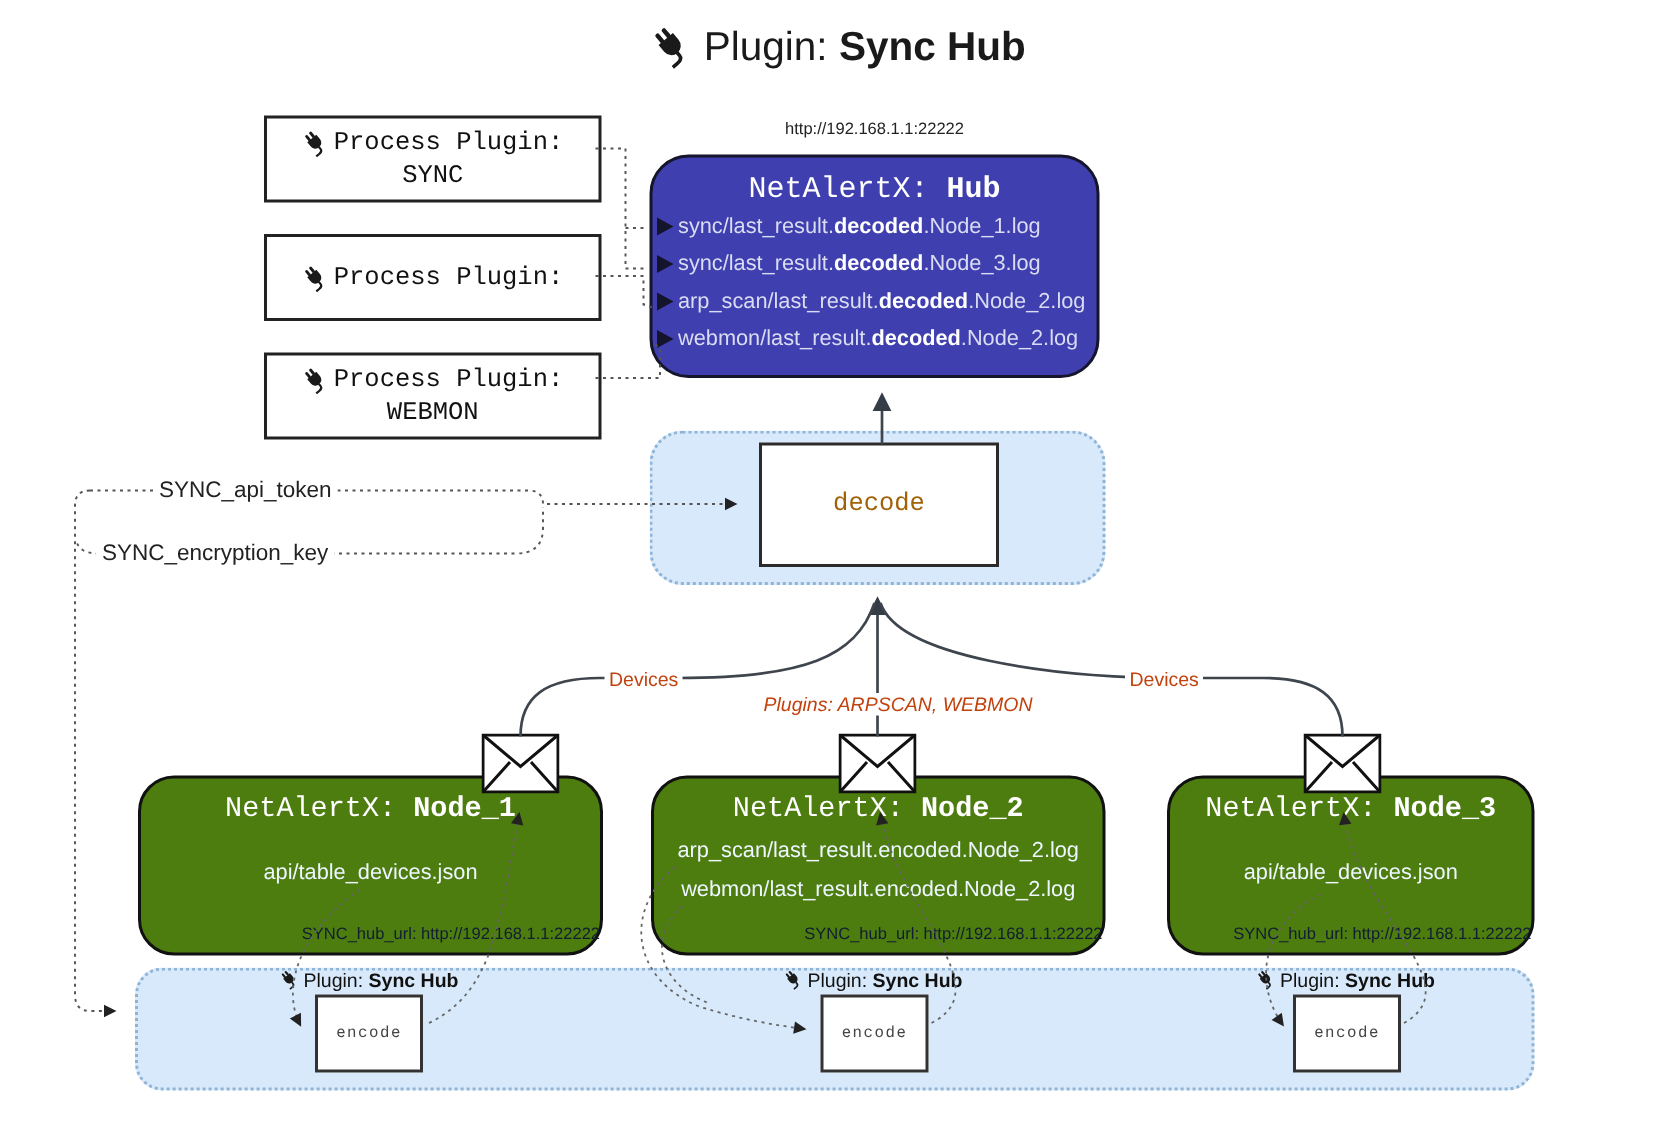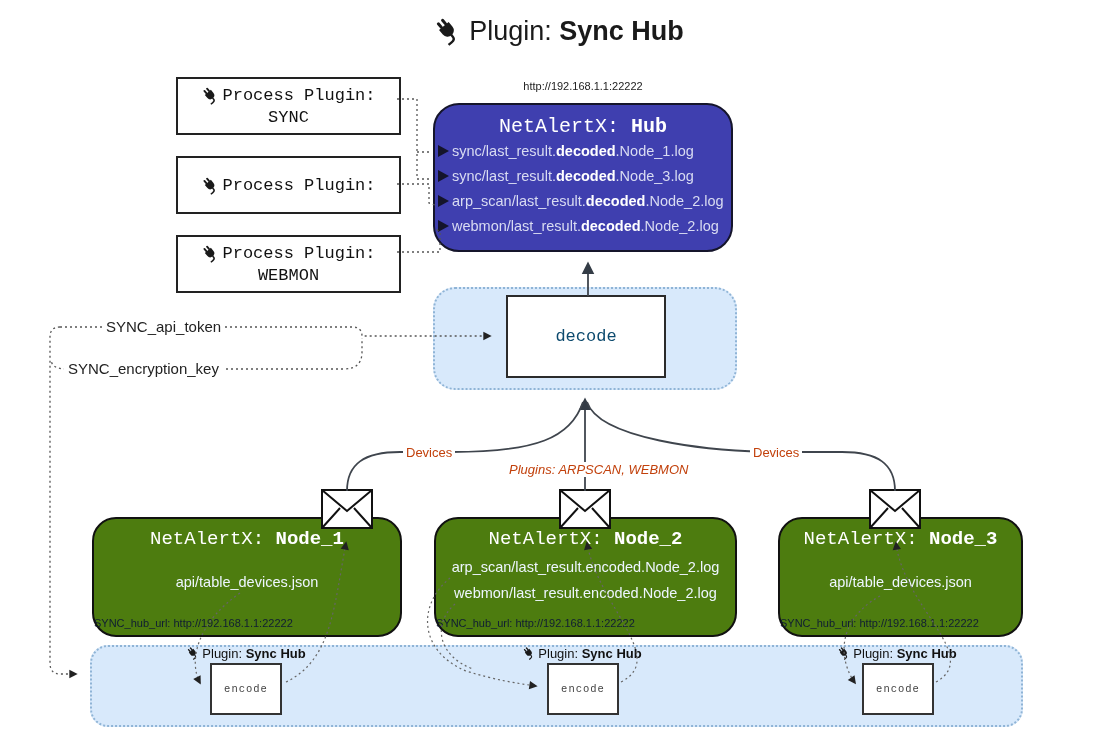--- a/index.html
+++ b/index.html
@@ -25,33 +25,33 @@
   .hub-line{display:flex;align-items:center;height:25px;padding-left:3px;
             font-size:14.5px;color:#d9dcf2;white-space:nowrap;}
   .hub-line b{color:#fff;font-weight:bold;}
   .tri-right{width:0;height:0;border-top:6px solid transparent;border-bottom:6px solid transparent;
              border-left:11px solid #14142a;margin-right:3px;flex:none;}
   
   #decode-group{top:287px;left:433px;width:304px;height:103px;background:#d8e9fb;
                 border:2px dotted #8fb4d6;border-radius:22px;z-index:1;box-sizing:border-box;}
   #decode-box{top:295px;left:506px;width:160px;height:83px;background:#fff;border:2px solid #2b2b2b;
               display:flex;align-items:center;justify-content:center;
-              font-family:"Liberation Mono",monospace;font-size:17px;color:#0c4a6e;z-index:4;box-sizing:border-box;}
+              font-family:"Liberation Mono",monospace;font-size:17px;color:#a16207;z-index:4;box-sizing:border-box;}
   
   .tok-label{font-size:15px;color:#222;background:#fff;padding:0 4px;z-index:6;white-space:nowrap;}
   
   .edge-label{font-size:13px;color:#c2410c;background:#fff;padding:0 3px;z-index:6;white-space:nowrap;}
   
   .node-box{top:517px;height:120px;background:#4d7c0f;border:2px solid #111;border-radius:24px;
             z-index:2;box-sizing:border-box;}
   .node-title{margin-top:9px;text-align:center;font-family:"Liberation Mono",monospace;
               font-size:19px;color:#fff;white-space:nowrap;}
   .node-title b{font-weight:bold;}
   .node-line{text-align:center;font-size:14.5px;color:#eef6ff;white-space:nowrap;}
-  .node-url{position:absolute;bottom:6px;left:0;width:100%;text-align:left;
+  .node-url{position:absolute;bottom:6px;left:0;width:100%;text-align:right;
             font-size:11px;color:#101d33;}
   
   #bottom-group{top:645px;left:90px;width:933px;height:82px;background:#d8e9fb;
                 border:2px dotted #8fb4d6;border-radius:18px;z-index:1;box-sizing:border-box;}
   .enc-label{top:646px;width:140px;text-align:center;font-size:13px;color:#111;z-index:4;white-space:nowrap;}
   .enc-label b{font-weight:bold;}
   .enc-label .plug{vertical-align:-2px;margin-right:2px;}
   .encode-box{top:663px;width:72px;height:52px;background:#fff;border:2px solid #333;
               display:flex;align-items:center;justify-content:center;z-index:4;box-sizing:border-box;
               font-family:"Liberation Mono",monospace;font-size:10.5px;letter-spacing:1px;color:#444;}

